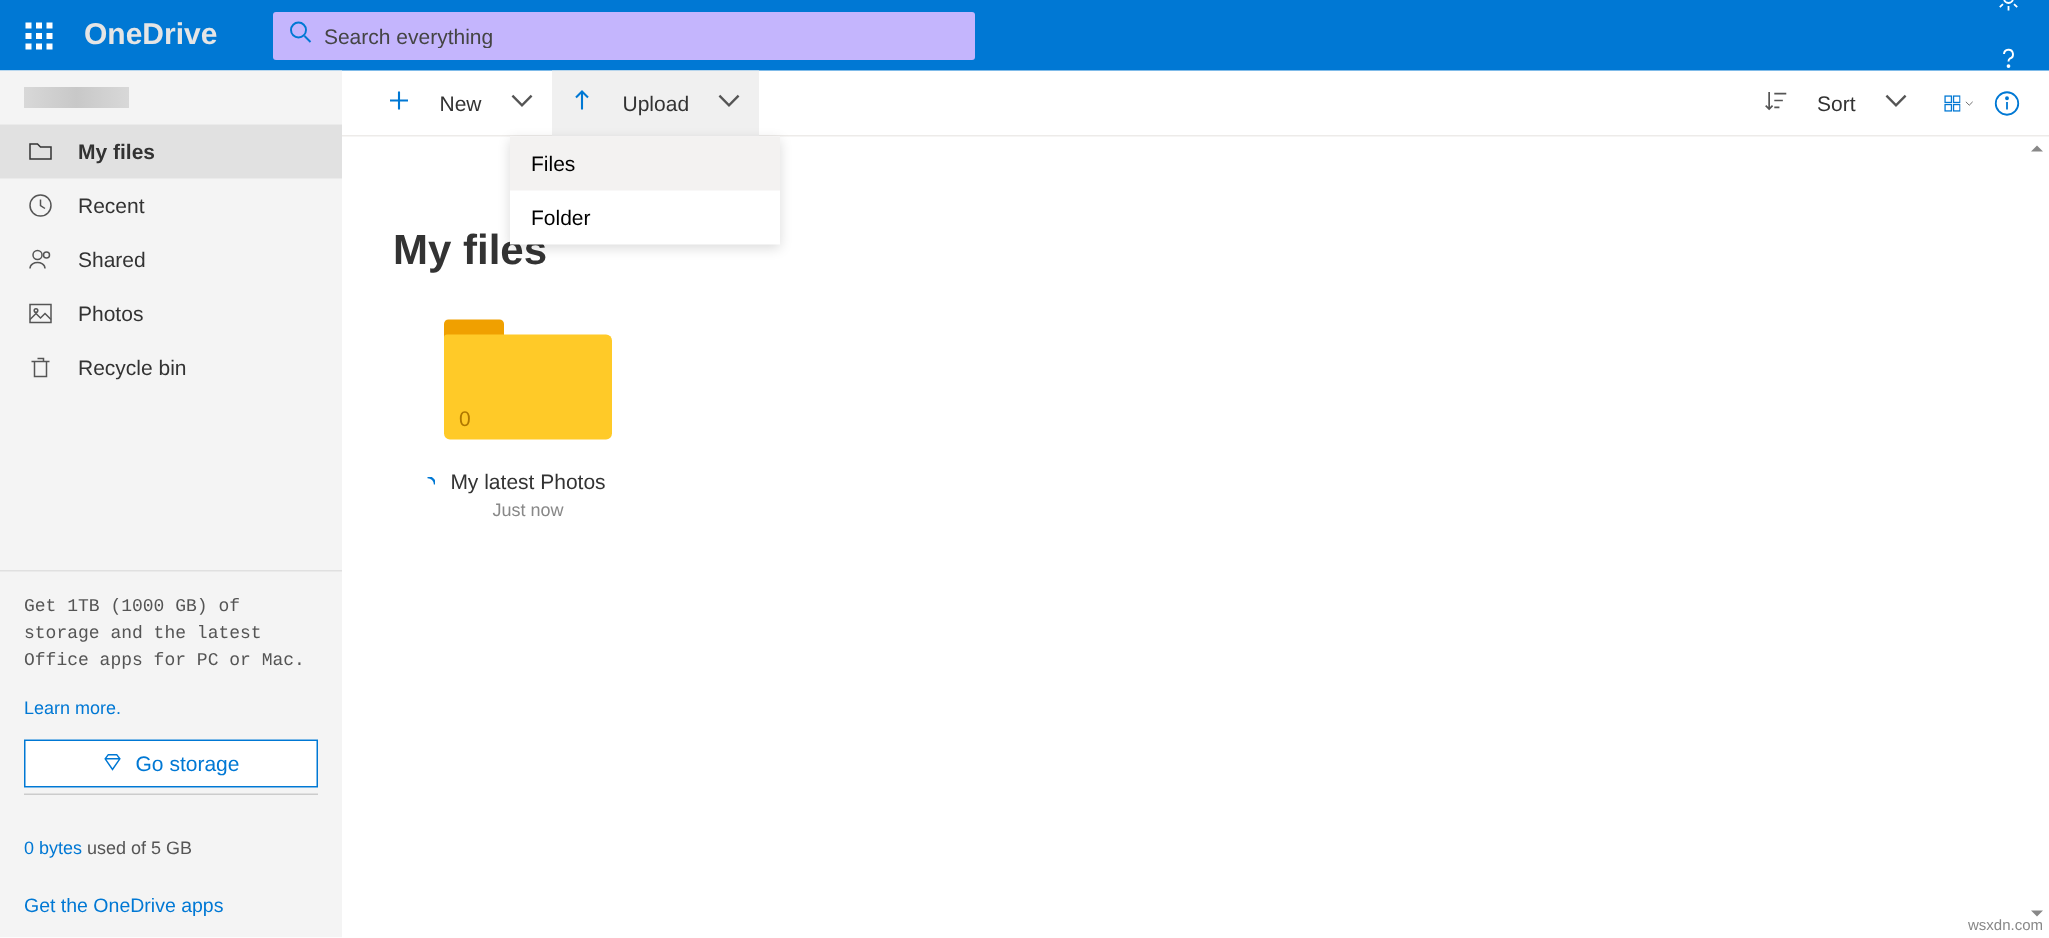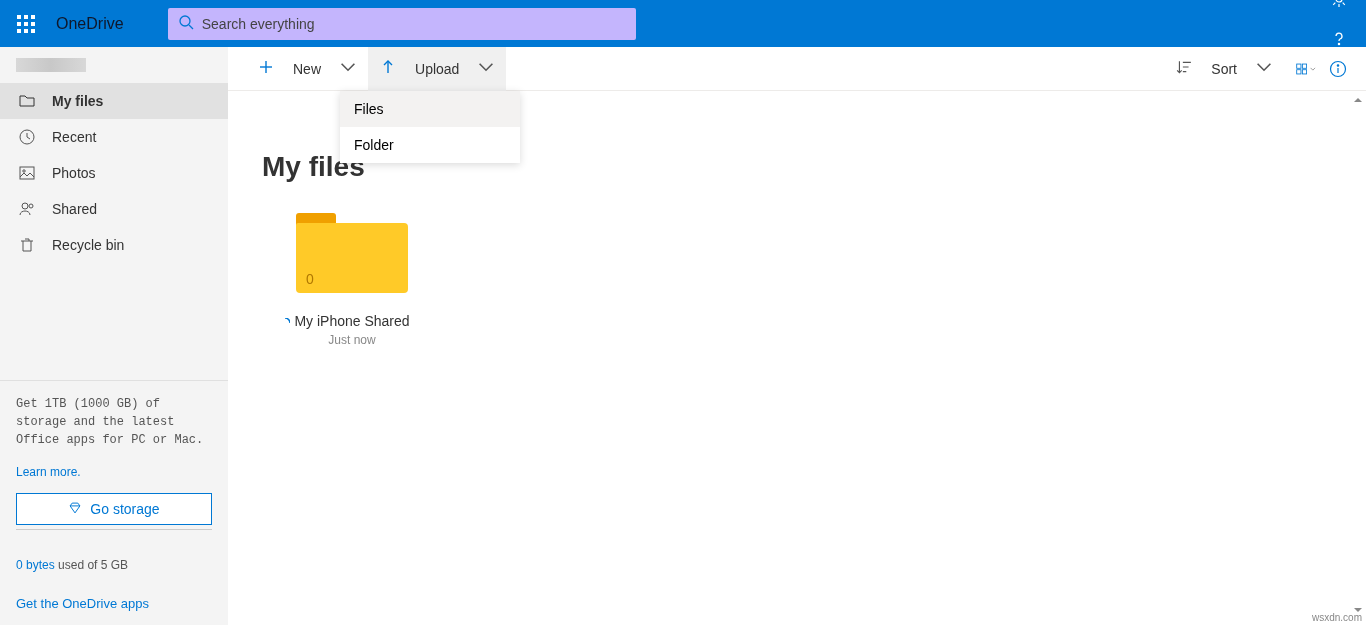--- a/index.html
+++ b/index.html
@@ -3,21 +3,21 @@
   <meta charset="utf-8">
   <style>
     * { margin: 0; padding: 0; box-sizing: border-box; font-family: "Segoe UI", sans-serif; }
     body { width: 1366px; height: 625px; background: #fff; overflow: hidden; position: relative; }
     
     
     .header { height: 47px; background: #0078d4; display: flex; align-items: center; padding: 0 12px; }
     .app-launcher { width: 28px; height: 28px; display: flex; align-items: center; justify-content: center; cursor: pointer; margin-right: 16px; }
     .grid-dots { display: grid; grid-template-columns: repeat(3, 4px); gap: 3px; }
     .grid-dots span { width: 4px; height: 4px; background: #fff; }
-    .app-title { color: #0f172a; font-weight: 400; font-size: 16px; }
+    .app-title { color: #e5e5e5; font-weight: 700; font-size: 20px; }
     .search-box { margin-left: auto; margin-right: auto; width: 468px; height: 32px; background: #c4b5fd; border-radius: 2px; display: flex; align-items: center; padding: 0 10px; position: relative; left: -200px; }
     .search-box svg { width: 16px; height: 16px; }
     .search-box input { border: none; background: transparent; margin-left: 8px; font-size: 14px; outline: none; width: 100%; color: #333; }
     .search-box input::placeholder { color: #444; }
     .header-right { display: flex; align-items: center; gap: 20px; margin-left: auto; flex-direction: column; }
     .header-icon { width: 20px; height: 20px; display: flex; align-items: center; justify-content: center; cursor: pointer; color: #fff; }
     .avatar { width: 30px; height: 30px; border: 1px solid #fff; border-radius: 50%; display: flex; align-items: center; justify-content: center; color: #fff; font-size: 12px; cursor: pointer; }
     
     
     .sidebar { position: absolute; left: 0; top: 47px; width: 228px; height: calc(100% - 47px); background: #f4f4f4; display: flex; flex-direction: column; }
@@ -128,36 +128,36 @@
         <svg viewBox="0 0 18 18" fill="none" stroke="#555" stroke-width="1">
           <circle cx="9" cy="9" r="7"></circle>
           <path d="M9 5v4l3 2"></path>
         </svg>
       </span>
     <span>Recent</span>
   </div>
   <div class="nav-item">
     <span class="nav-icon">
         <svg viewBox="0 0 18 18" fill="none" stroke="#555" stroke-width="1">
+          <circle cx="7" cy="6" r="3"></circle>
+          <path d="M2 15c0-3 3-4 5-4s5 1 5 4"></path>
+          <circle cx="13" cy="6" r="2"></circle>
+        </svg>
+      </span>
+    <span>Shared</span>
+  </div>
+  <div class="nav-item">
+    <span class="nav-icon">
+        <svg viewBox="0 0 18 18" fill="none" stroke="#555" stroke-width="1">
           <rect x="2" y="3" width="14" height="12"></rect>
           <circle cx="6" cy="7" r="1.2"></circle>
           <path d="M2 13l4-4 3 3 3-3 4 4"></path>
         </svg>
       </span>
     <span>Photos</span>
-  </div>
-  <div class="nav-item">
-    <span class="nav-icon">
-        <svg viewBox="0 0 18 18" fill="none" stroke="#555" stroke-width="1">
-          <circle cx="7" cy="6" r="3"></circle>
-          <path d="M2 15c0-3 3-4 5-4s5 1 5 4"></path>
-          <circle cx="13" cy="6" r="2"></circle>
-        </svg>
-      </span>
-    <span>Shared</span>
   </div>
   <div class="nav-item">
     <span class="nav-icon">
         <svg viewBox="0 0 18 18" fill="none" stroke="#555" stroke-width="1">
           <path d="M3 5h12M5 5v10h8V5M7 3h4v2"></path>
         </svg>
       </span>
     <span>Recycle bin</span>
   </div>
 
@@ -247,21 +247,21 @@
       <div class="folder-body">
           <span>0</span>
         </div>
     </div>
     <div class="folder-name">
       <span style="position:absolute;left:18px;top:2px;">
         <svg width="10" height="10" viewBox="0 0 10 10">
             <path d="M5 0 A5 5 0 0 1 10 5" fill="none" stroke="#0078d4" stroke-width="1.5"></path>
           </svg>
       </span>
-      <span>My iPhone Shared</span>
+      <span>My latest Photos</span>
     </div>
     <div class="folder-time">Just now</div>
   </div>
 </div>
 
 <div class="scroll-indicator">
   <div class="scroll-arrow-up"><svg width="10" height="10" viewBox="0 0 10 10">
         <path d="M1 7l4-4 4 4" fill="#888"></path>
       </svg></div>
   <div class="scroll-arrow-down"><svg width="10" height="10" viewBox="0 0 10 10">

